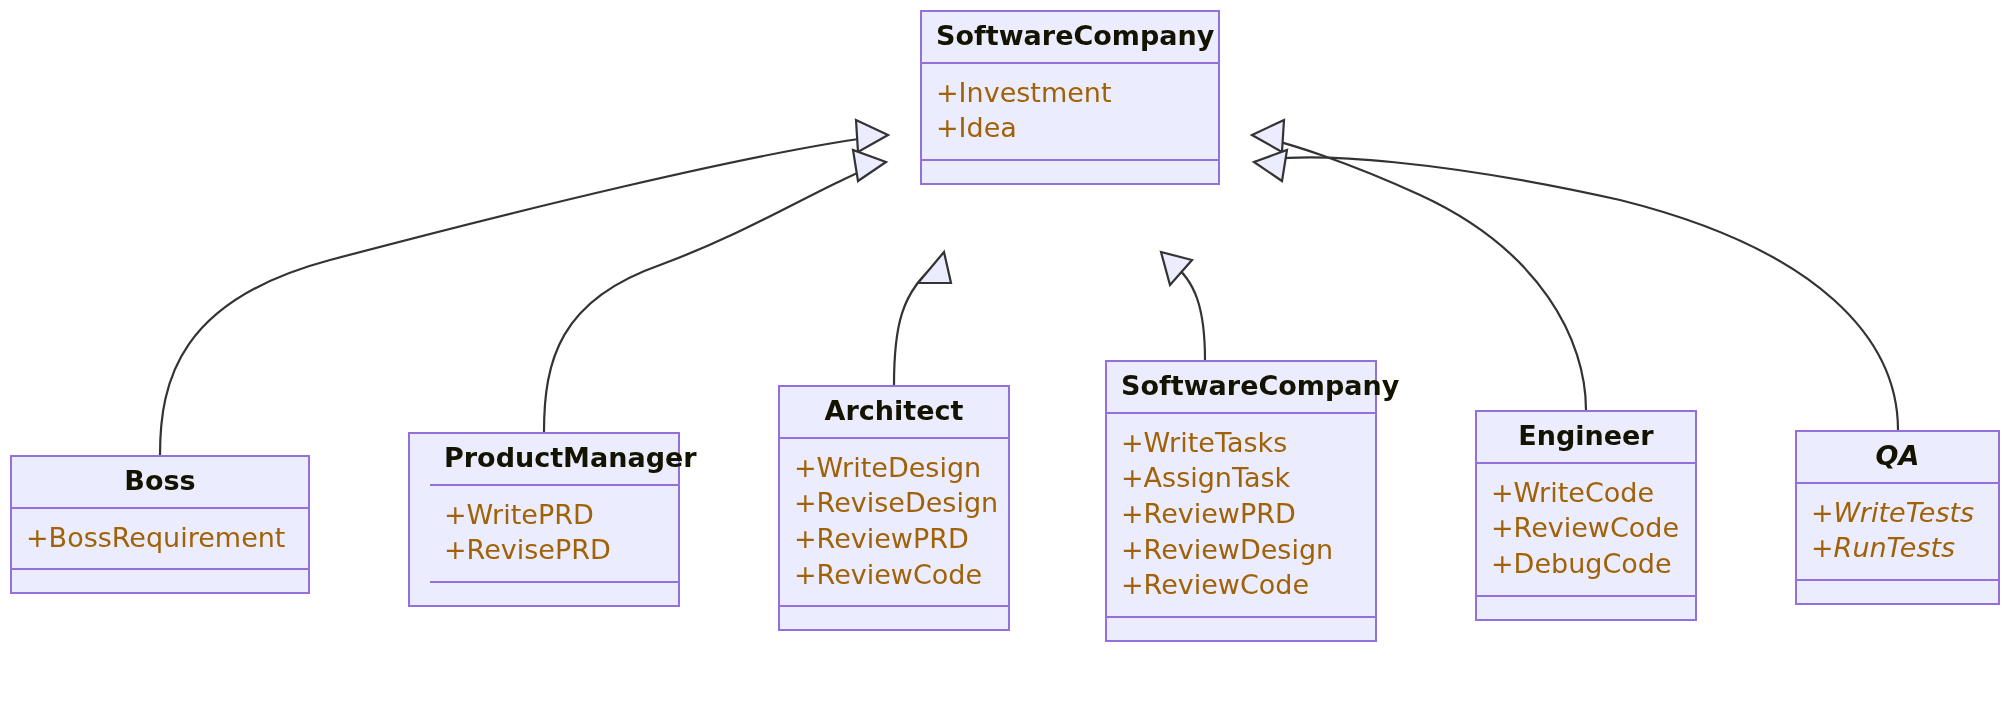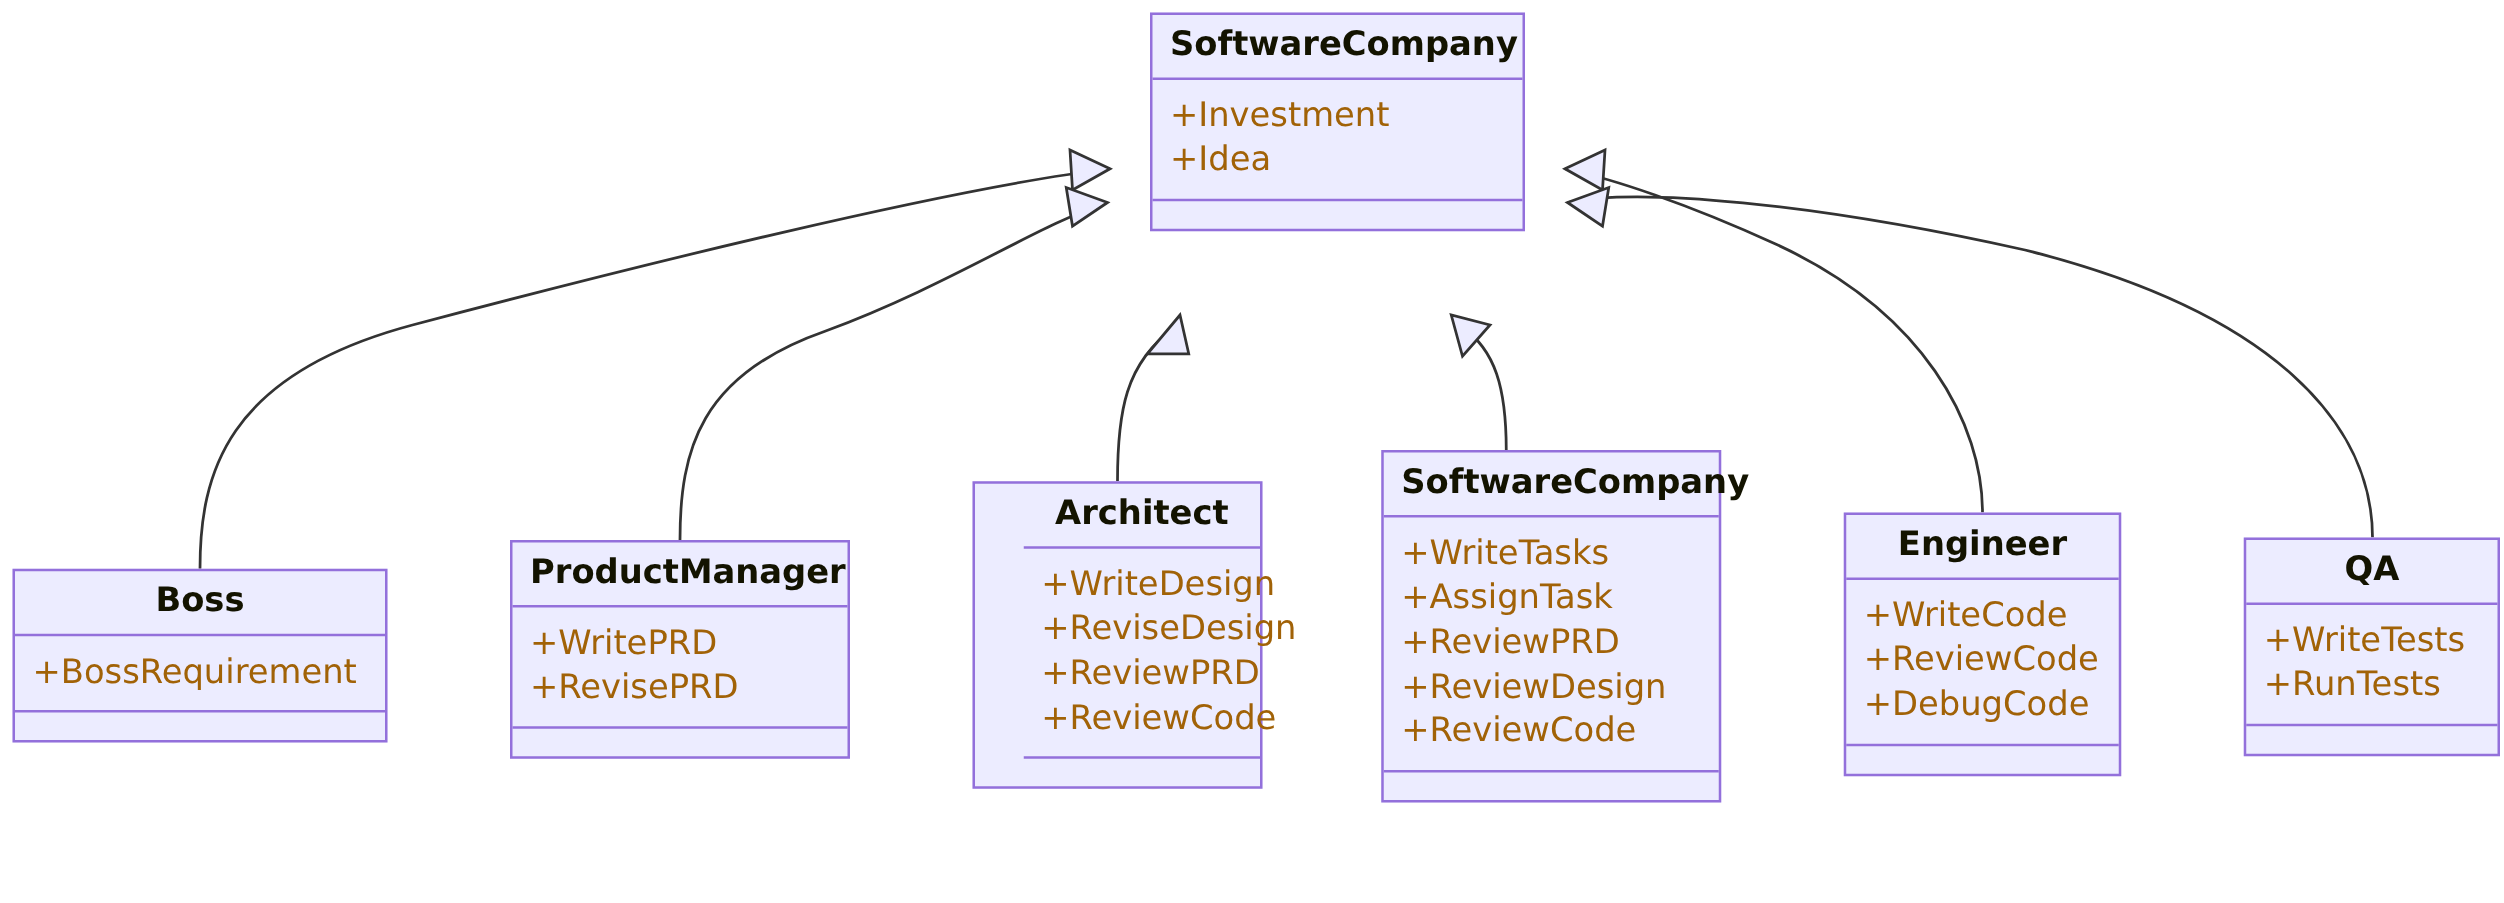--- a/index.html
+++ b/index.html
@@ -41,25 +41,25 @@
     color:#a16207;
     line-height:1.32;
     white-space:nowrap;
   }
   .uml-methods{
     min-height:18px;
     padding:2px 14px;
   }
   .box-softwarecompany{left:920px;top:10px;width:300px;}
   .box-boss{left:10px;top:455px;width:300px;}
-  .box-productmanager{left:408px;top:432px;width:272px;}
-  .box-architect{left:778px;top:385px;width:232px;padding-left:39px;}
+  .box-productmanager{left:408px;top:432px;width:272px;padding-left:20px;}
+  .box-architect{left:778px;top:385px;width:232px;}
   .box-projectmanager{left:1105px;top:360px;width:272px;}
   .box-engineer{left:1475px;top:410px;width:222px;}
-  .box-qa{left:1795px;top:430px;width:205px;}
+  .box-qa{left:1795px;top:430px;width:205px;font-style:italic;}
 </style>
 </head>
 <body>
 
 <div id="diagram">
 
   <svg class="edges" viewBox="0 0 2003 722" xmlns="http://www.w3.org/2000/svg">
     <defs>
       <style>
         .edge-line{fill:none;stroke:#333333;stroke-width:2.2;}

